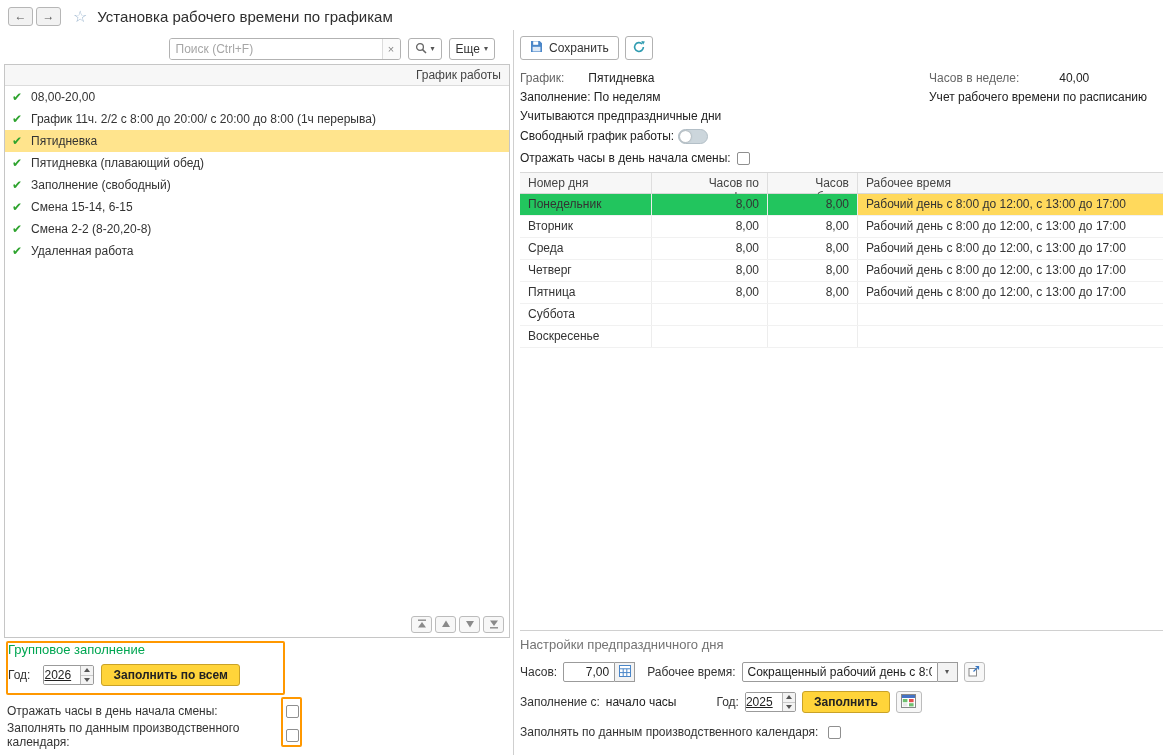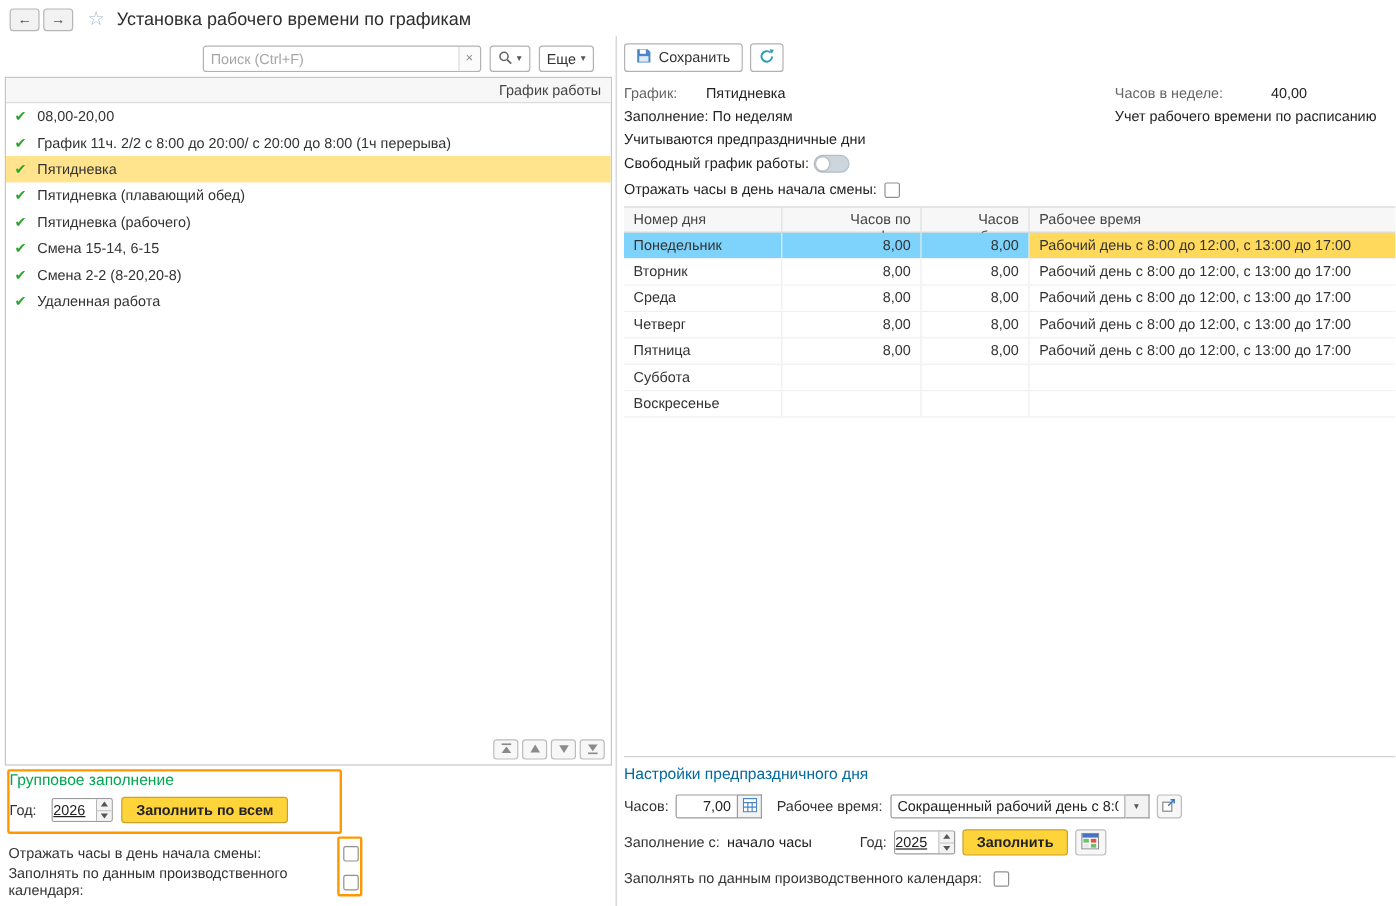--- a/index.html
+++ b/index.html
@@ -81,26 +81,26 @@
 .table-region { height:459px; border-bottom:1px solid #d0d0d0; margin-top:2px; }
 .day-table { width:100%; }
 .thead { display:flex; height:22px; background:#f7f7f7; border-top:1px solid #d8d8d8; border-bottom:1px solid #d8d8d8; color:#444; }
 .thcell { padding:3px 8px; border-right:1px solid #dedede; }
 .trow { display:flex; height:22px; border-bottom:1px solid #f1f1f1; cursor:pointer; }
 .tcell { padding:3px 8px; border-right:1px solid #ededed; white-space:nowrap; overflow:hidden; }
 .c0 { width:132px; flex:none; }
 .c1 { width:116px; flex:none; text-align:right; }
 .c2 { width:90px; flex:none; text-align:right; }
 .c3 { flex:1; border-right:none; }
-.trow.selected .tcell { background:#7dd3fc; }
+.trow.selected .tcell { background:#22c55e; }
 .trow.selected .tcell.c3 { background:#ffd95c; }
 
 
 .settings { padding-top:6px; }
-.settings-title { color:#0369a1; font-size:13px; }
+.settings-title { color:#737373; font-size:13px; }
 .set-row { display:flex; align-items:center; gap:6px; margin-top:8px; height:24px; }
 .set-row.second { margin-top:6px; }
 .set-row.third { margin-top:8px; height:20px; }
 .text-input { height:20px; border:1px solid #9b9b9b; border-radius:2px 0 0 2px; outline:none; padding:0 5px; font-size:12px; font-family:"Liberation Sans",sans-serif; color:#222; background:#fff; }
 .num-input { width:52px; text-align:right; }
 .field-group { display:flex; align-items:stretch; }
 .attached-btn { width:20px; height:20px; border:1px solid #9b9b9b; border-left:none; background:#f3f3f3; display:flex; align-items:center; justify-content:center; cursor:pointer; }
 .wt-input { width:196px; border-radius:2px 0 0 2px; }
 .gap-lg { margin-left:34px; }
 .muted { color:#333; }
@@ -159,21 +159,21 @@
           <div class="list-row selected">
             <span class="check">✔</span>
             <span>Пятидневка</span>
           </div>
           <div class="list-row">
             <span class="check">✔</span>
             <span>Пятидневка (плавающий обед)</span>
           </div>
           <div class="list-row">
             <span class="check">✔</span>
-            <span>Пятидневка (рабочего)</span>
+            <span>Заполнение (свободный)</span>
           </div>
           <div class="list-row">
             <span class="check">✔</span>
             <span>Смена 15-14, 6-15</span>
           </div>
           <div class="list-row">
             <span class="check">✔</span>
             <span>Смена 2-2 (8-20,20-8)</span>
           </div>
           <div class="list-row">

